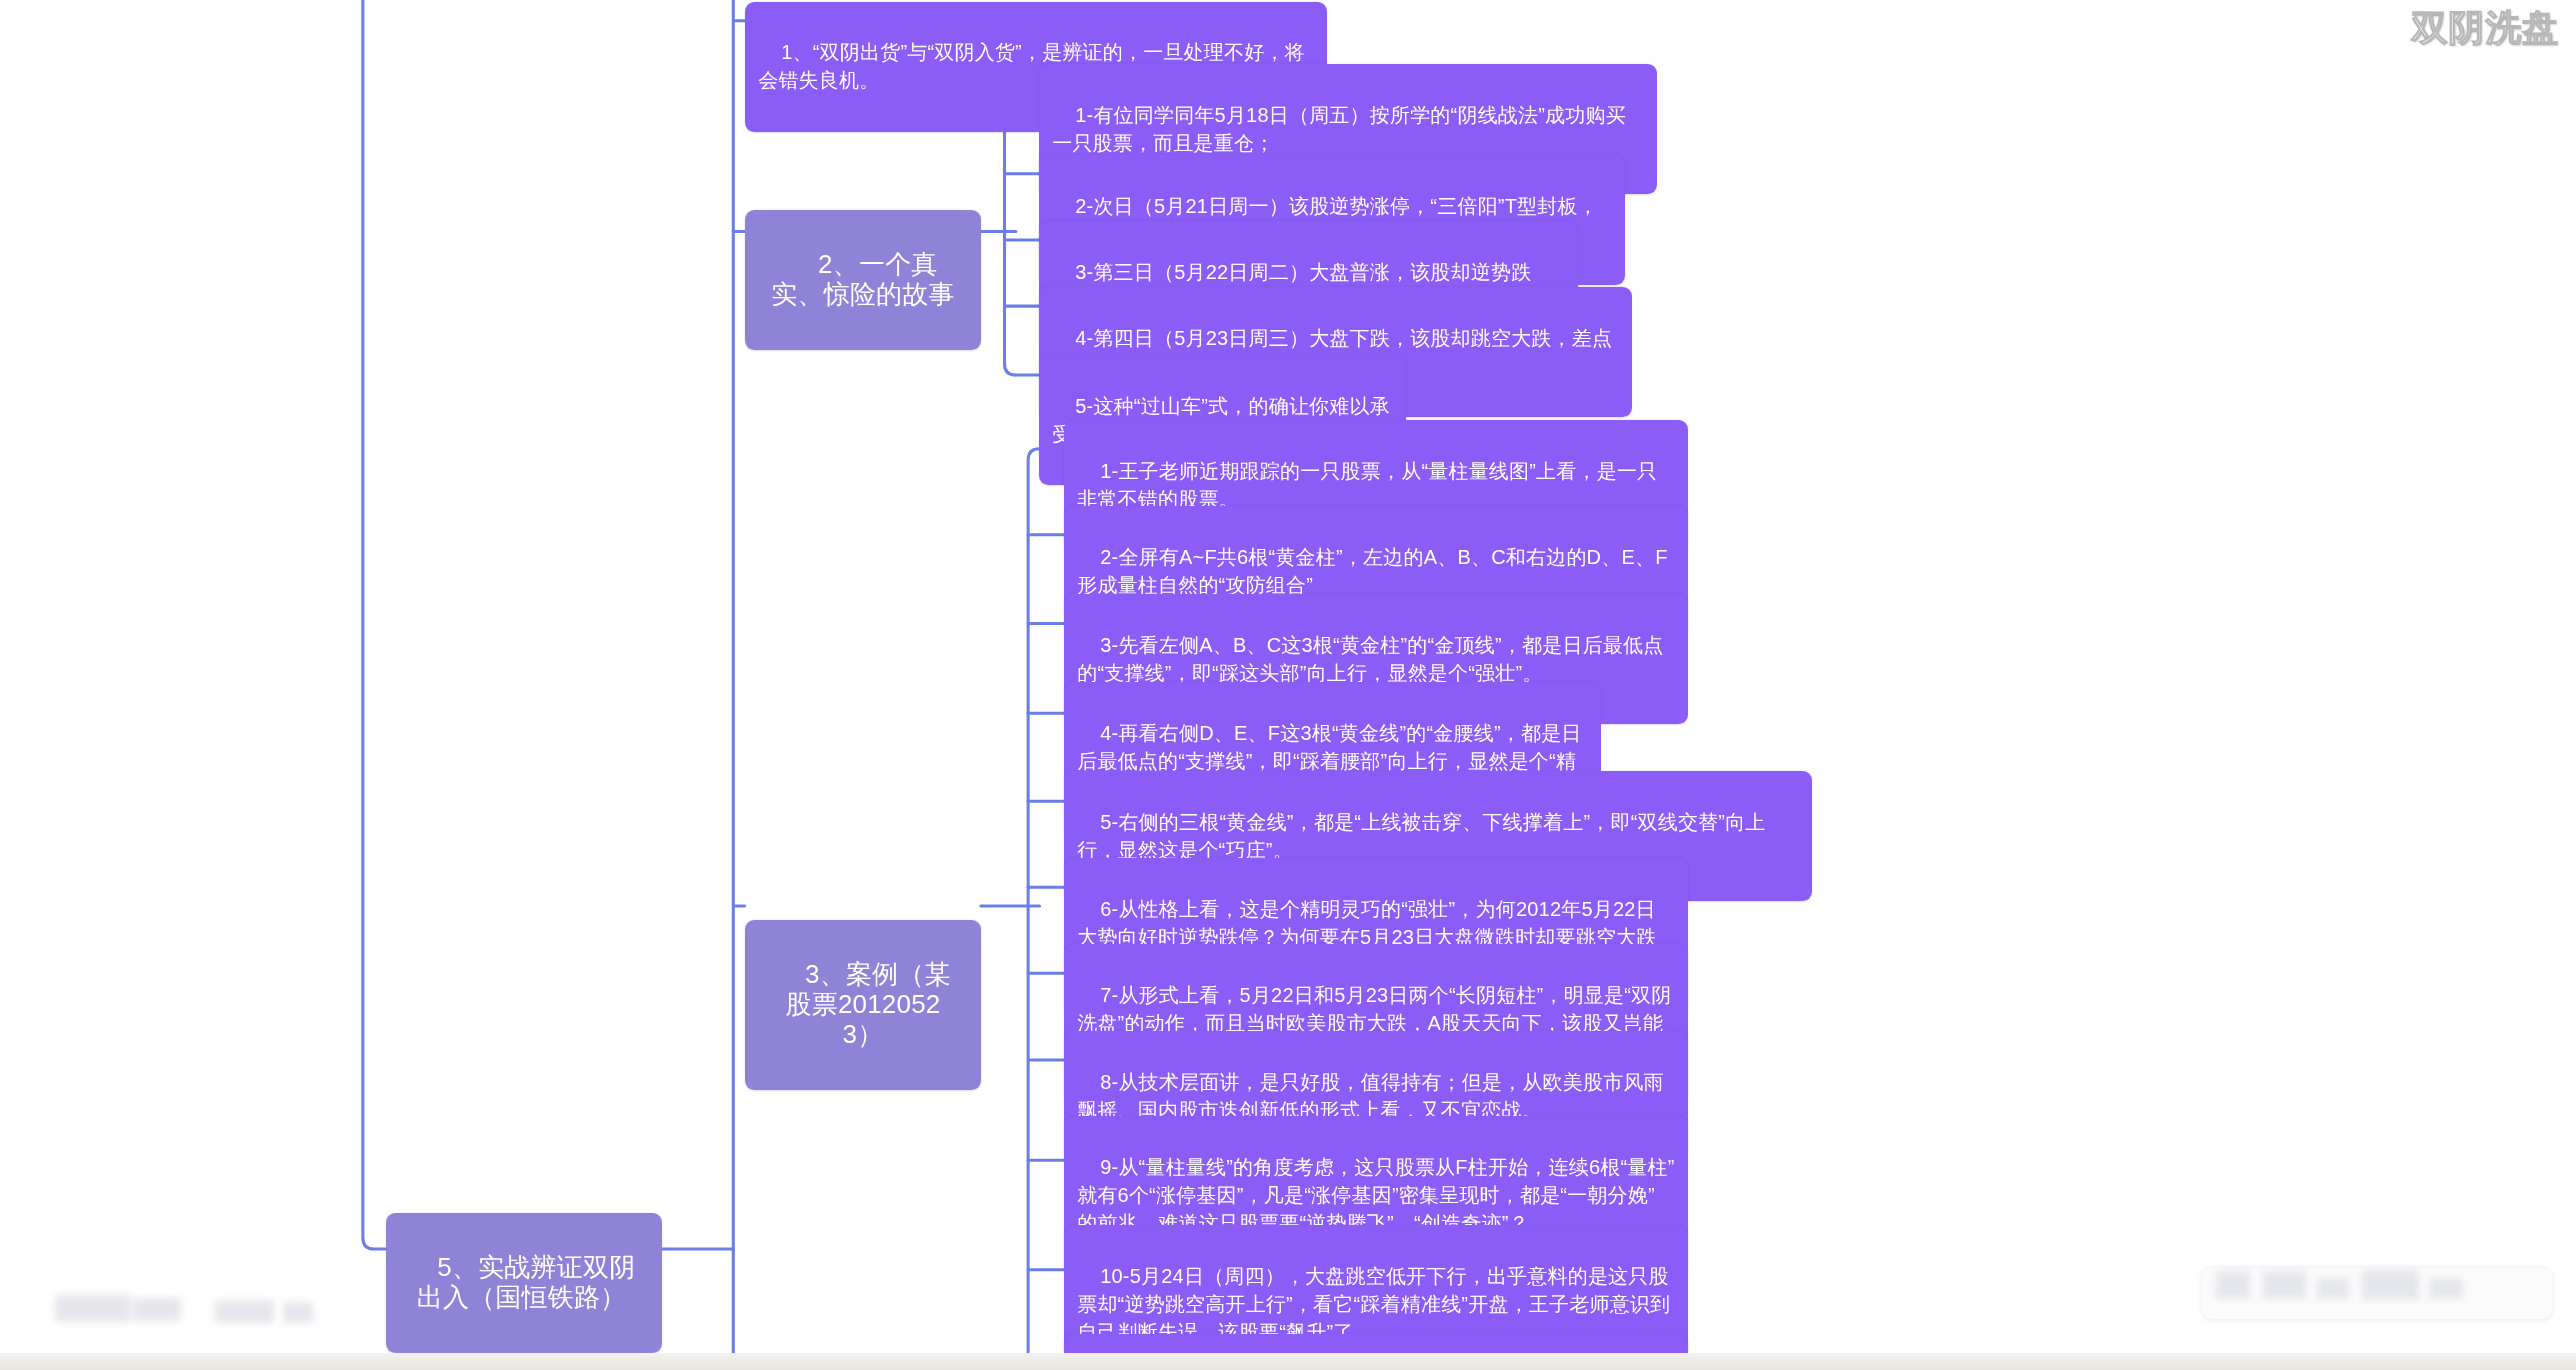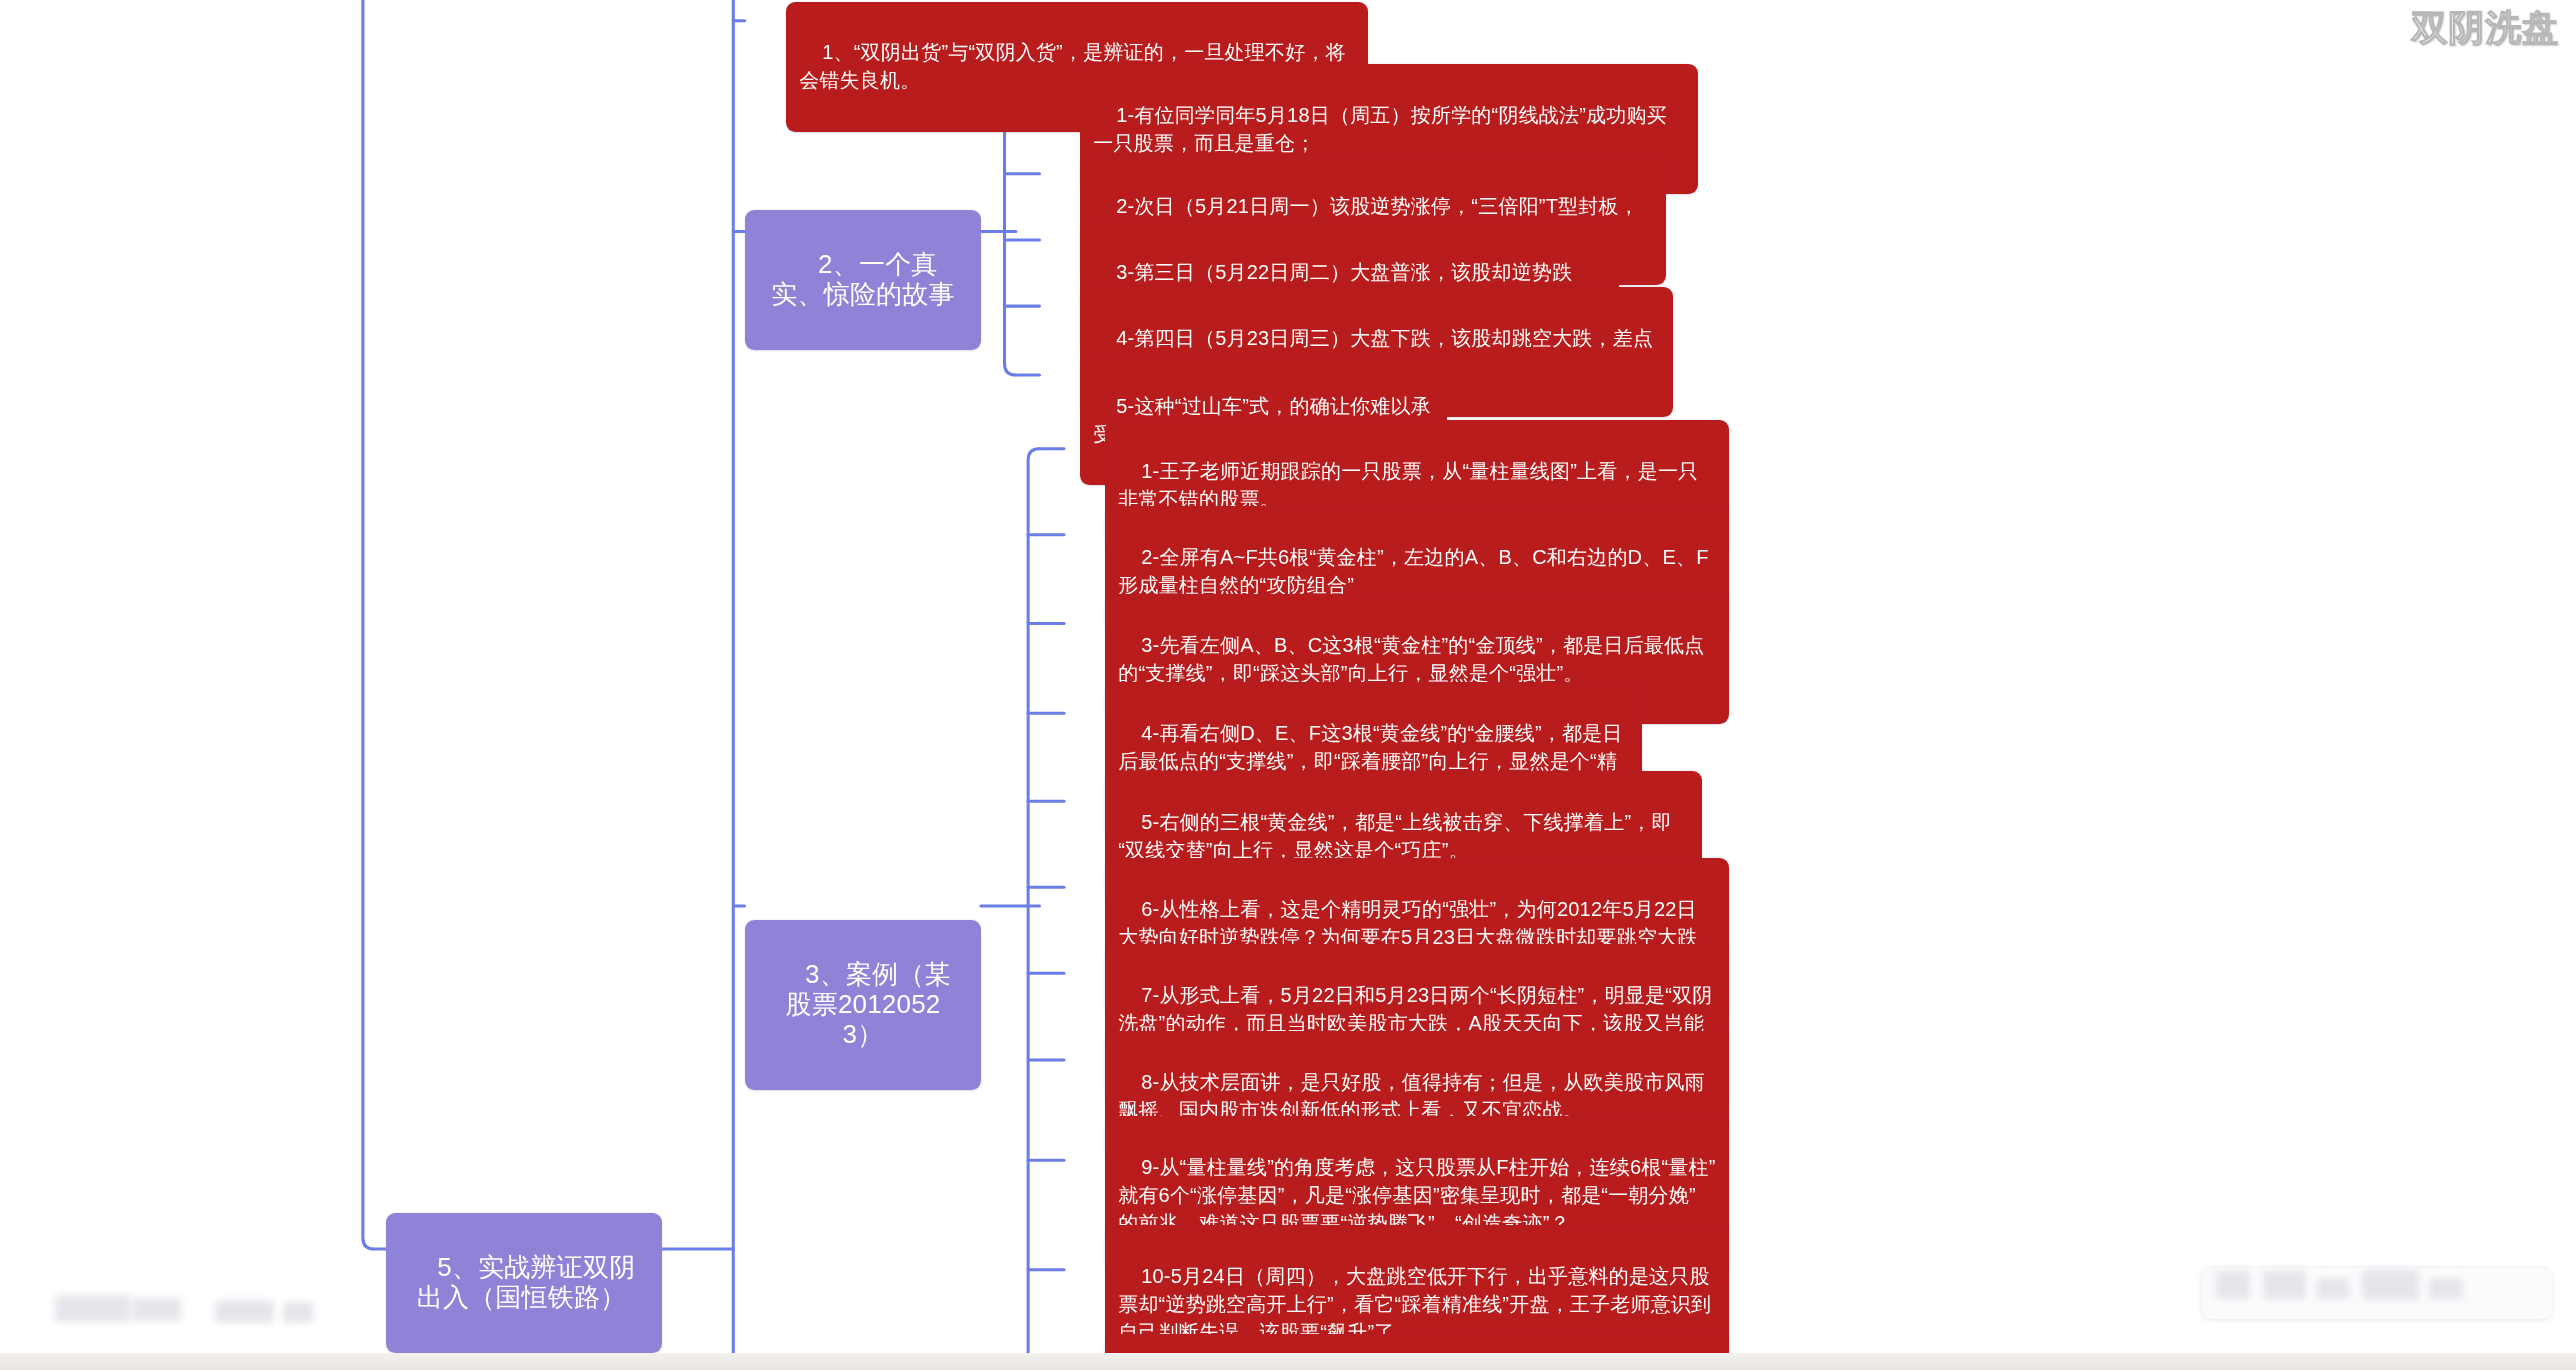--- a/index.html
+++ b/index.html
@@ -41,22 +41,21 @@
     z-index: 3;
   }
   .node.topic {
     background: #8f83d8;
     text-align: center;
     padding: 9.4px 21px 10.4px 21px;
     font-size: 26px;
     line-height: 30px;
   }
   .node.leaf {
-    background: #b91c1c;
-    margin-left: 41px;
+    background: #8b5cf6;
   }
   #watermark {
     position: absolute;
     right: 17px;
     top: 3.8px;
     font-size: 36px;
     font-weight: bold;
     line-height: 47px;
     color: #ffffff;
     letter-spacing: 0.9px;
@@ -173,21 +172,21 @@
   </div>
   <div class="node leaf" style="left:1064px; top:506px; width:624px;">
     <span>2-全屏有A~F共6根“黄金柱”，左边的A、B、C和右边的D、E、F形成量柱自然的“攻防组合”</span>
   </div>
   <div class="node leaf" style="left:1064px; top:594px; width:624px;">
     <span>3-先看左侧A、B、C这3根“黄金柱”的“金顶线”，都是日后最低点的“支撑线”，即“踩这头部”向上行，显然是个“强壮”。</span>
   </div>
   <div class="node leaf" style="left:1064px; top:682px; width:537px;">
     <span>4-再看右侧D、E、F这3根“黄金线”的“金腰线”，都是日后最低点的“支撑线”，即“踩着腰部”向上行，显然是个“精庄”。</span>
   </div>
-  <div class="node leaf" style="left:1064px; top:771px; width:597px;">
+  <div class="node leaf" style="left:1064px; top:771px; width:748px;">
     <span>5-右侧的三根“黄金线”，都是“上线被击穿、下线撑着上”，即“双线交替”向上行，显然这是个“巧庄”。</span>
   </div>
   <div class="node leaf" style="left:1064px; top:858px; width:624px;">
     <span>6-从性格上看，这是个精明灵巧的“强壮”，为何2012年5月22日大势向好时逆势跌停？为何要在5月23日大盘微跌时却要跳空大跌呢？</span>
   </div>
   <div class="node leaf" style="left:1064px; top:944px; width:624px;">
     <span>7-从形式上看，5月22日和5月23日两个“长阴短柱”，明显是“双阴洗盘”的动作，而且当时欧美股市大跌，A股天天向下，该股又岂能独善其身？</span>
   </div>
   <div class="node leaf" style="left:1064px; top:1031px; width:624px;">
     <span>8-从技术层面讲，是只好股，值得持有；但是，从欧美股市风雨飘摇、国内股市迭创新低的形式上看，又不宜恋战。</span>

